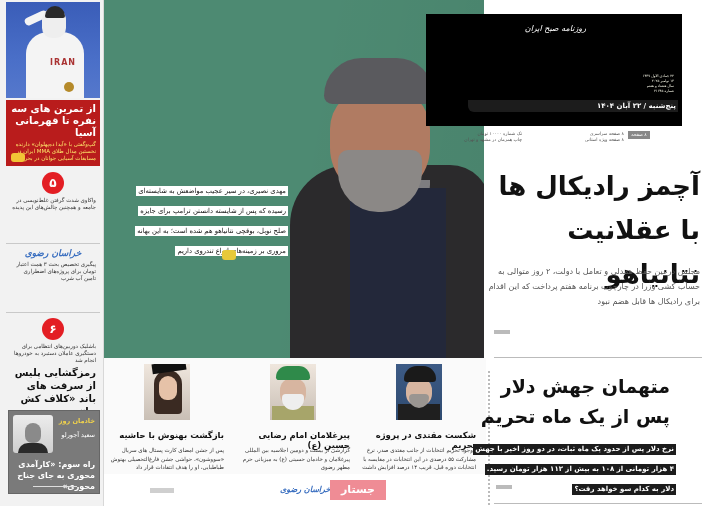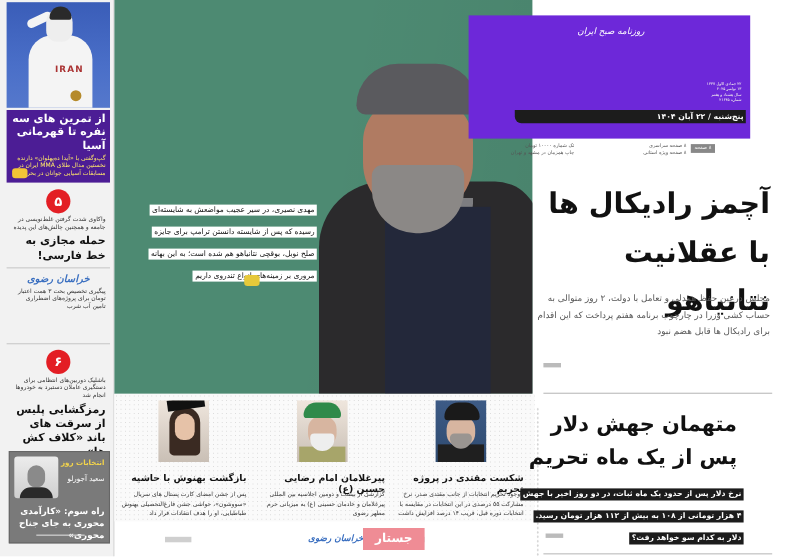--- a/index.html
+++ b/index.html
@@ -9,21 +9,21 @@
   
   .left-col { position: absolute; left: 0; top: 0; width: 104px; height: 506px; background: #f2f2f2; border-right: 1px solid #d8d8d8; }
   .athlete-photo { position: absolute; left: 6px; top: 2px; width: 94px; height: 96px; background: linear-gradient(180deg,#3a5db8 0%,#4a6fc8 60%,#5578cc 100%); overflow: hidden; }
   .athlete-photo .body { position: absolute; left: 20px; top: 30px; width: 58px; height: 70px; background: #f4f4f4; border-radius: 22px 22px 0 0; }
   .athlete-photo .head { position: absolute; left: 36px; top: 6px; width: 24px; height: 30px; background: #eee; border-radius: 12px 12px 10px 10px; }
   .athlete-photo .hair { position: absolute; left: 39px; top: 4px; width: 20px; height: 12px; background: #2a2a2a; border-radius: 10px 10px 2px 2px; }
   .athlete-photo .medal { position: absolute; left: 58px; top: 80px; width: 10px; height: 10px; background: #b58a2a; border-radius: 50%; }
   .athlete-photo .arm { position: absolute; left: 18px; top: 12px; width: 24px; height: 8px; background: #f4f4f4; transform: rotate(-25deg); border-radius: 4px; }
   .athlete-photo .txt { position: absolute; left: 44px; top: 56px; font: bold 8px "DejaVu Sans", sans-serif; color: #a33; letter-spacing: 1px; direction: ltr; }
 
-  .red-box { position: absolute; left: 6px; top: 100px; width: 94px; height: 66px; background: #4c1d95; color: #fff; padding: 3px 4px; text-align: right; }
+  .red-box { position: absolute; left: 6px; top: 100px; width: 94px; height: 66px; background: #b91c1c; color: #fff; padding: 3px 4px; text-align: right; }
   .red-box .title { font: bold 10px "DejaVu Sans", sans-serif; line-height: 12px; }
   .red-box .sub { font: 5.5px "DejaVu Sans", sans-serif; line-height: 7px; color: #ffe86a; margin-top: 2px; }
   .red-box .logo { position: absolute; left: 5px; bottom: 4px; width: 14px; height: 9px; background: #f2c436; border-radius: 3px; }
 
   .side-item { position: absolute; left: 6px; width: 94px; text-align: right; padding: 0 4px; }
   .num-badge { display: block; margin: 0 auto; width: 22px; height: 22px; border-radius: 50%; background: #e31e24; color: #fff; text-align: center; font: bold 12px/22px "DejaVu Sans", sans-serif; direction: ltr; }
   .side-item .lead { font: 5.5px "DejaVu Sans", sans-serif; line-height: 7px; color: #333; margin-top: 3px; }
   .side-item .head { font: bold 10px "DejaVu Sans", sans-serif; line-height: 13px; color: #111; margin-top: 2px; }
   .side-item .brand { font: italic bold 9px "DejaVu Serif", serif; color: #3a6fc0; text-align: center; }
   .divider-h { position: absolute; left: 6px; width: 94px; height: 1px; background: #c9c9c9; }
@@ -69,21 +69,21 @@
   .turban-black { position: absolute; left: 8px; top: 2px; width: 32px; height: 16px; background: #1a1a1a; border-radius: 16px 16px 4px 4px; }
   .oldface { position: absolute; left: 10px; top: 14px; width: 26px; height: 28px; background: #d7b5a0; border-radius: 12px; }
   .whitebeard { position: absolute; left: 12px; top: 30px; width: 22px; height: 16px; background: #eee; border-radius: 4px 4px 12px 12px; }
   .robe-green { position: absolute; left: 2px; top: 42px; width: 42px; height: 14px; background: #a7a56a; }
   .robe-black { position: absolute; left: 2px; top: 40px; width: 42px; height: 16px; background: #1f1f1f; }
   .greybeard { position: absolute; left: 13px; top: 30px; width: 20px; height: 14px; background: #9a9591; border-radius: 4px 4px 10px 10px; }
 
   .jastar { position: absolute; left: 330px; top: 480px; width: 56px; height: 20px; background: #ef8c95; color: #fff; font: bold 11px/20px "DejaVu Sans", sans-serif; text-align: center; }
 
   
-  .masthead { position: absolute; left: 426px; top: 14px; width: 256px; height: 112px; background: #6d28d9; }
+  .masthead { position: absolute; left: 426px; top: 14px; width: 256px; height: 112px; background: #000000; }
   .masthead .logo-text { position: absolute; right: 30px; top: 14px; font: bold 50px "DejaVu Serif", serif; color: #fff; line-height: 62px; }
   .masthead .subtitle { position: absolute; right: 96px; top: 10px; font: italic 8px "DejaVu Serif", serif; color: #fff; }
   .masthead .info { position: absolute; right: 4px; top: 86px; height: 12px; width: 210px; background: #1c1c1c; border-radius: 0 0 0 6px; }
   .masthead .date { position: absolute; right: 6px; top: 86px; font: bold 7px/12px "DejaVu Sans", sans-serif; color: #fff; z-index: 2; }
   .masthead .url { position: absolute; left: 32px; top: 86px; font: bold 7.5px/12px "DejaVu Sans Mono", monospace; letter-spacing: 2px; color: #fff; direction: ltr; z-index: 2; }
   .masthead .meta { position: absolute; right: 8px; top: 60px; width: 40px; }
   .masthead .meta div { font: 3.5px "DejaVu Sans", sans-serif; color: #ffe; line-height: 5px; }
 
   .sub-meta { position: absolute; left: 528px; top: 131px; width: 140px; font: 4.5px "DejaVu Sans", sans-serif; color: #555; line-height: 6px; text-align: right; }
   .pages-tag { position: absolute; left: 628px; top: 131px; width: 22px; height: 8px; background: #888; color: #fff; font: 4.5px/8px "DejaVu Sans", sans-serif; text-align: center; }
@@ -112,42 +112,41 @@
   </div>
   <div class="red-box">
     <div class="title">از تمرین های سه نفره تا قهرمانی آسیا</div>
     <div class="sub">گپ‌وگفتی با «آیدا ده‌پهلوان» دارنده نخستین مدال طلای MMA ایران در مسابقات آسیایی جوانان در بحرین</div>
     <div class="logo"></div>
   </div>
 
   <div class="side-item" style="top:172px;">
     <span class="num-badge">۵</span>
     <div class="lead">واکاوی شدت گرفتن غلط‌نویسی در جامعه و همچنین چالش‌های این پدیده</div>
-    <div class="head">حمله مجازی به خط فارسی!</div>
   </div>
   <div class="divider-h" style="top:243px;"></div>
 
   <div class="side-item" style="top:248px;">
     <div class="brand">خراسان رضوی</div>
     <div class="lead">پیگیری تخصیص بحث ۳ همت اعتبار تومان برای پروژه‌های اضطراری تامین آب شرب</div>
   </div>
   <div class="divider-h" style="top:312px;"></div>
 
   <div class="side-item" style="top:318px;">
     <span class="num-badge">۶</span>
     <div class="lead">باشلیک دوربین‌های انتظامی برای دستگیری عاملان دستبرد به خودروها انجام شد</div>
     <div class="head">رمزگشایی پلیس از سرقت های باند «کلاف کش ها»</div>
   </div>
 
   <div class="memo-box">
     <div class="pic">
       <div class="face"></div>
       <div class="sh"></div>
     </div>
-    <div class="kicker">انتخابات روز</div>
+    <div class="kicker">خادمان روز</div>
     <div class="author">سعید آجورلو</div>
     <div class="title">راه سوم: «کارآمدی محوری به جای جناح محوری»</div>
     <div class="bar"></div>
   </div>
 </div>
 
 <div class="hero">
   <div class="shade"></div>
   <div class="jacket"></div>
   <div class="neck"></div>

